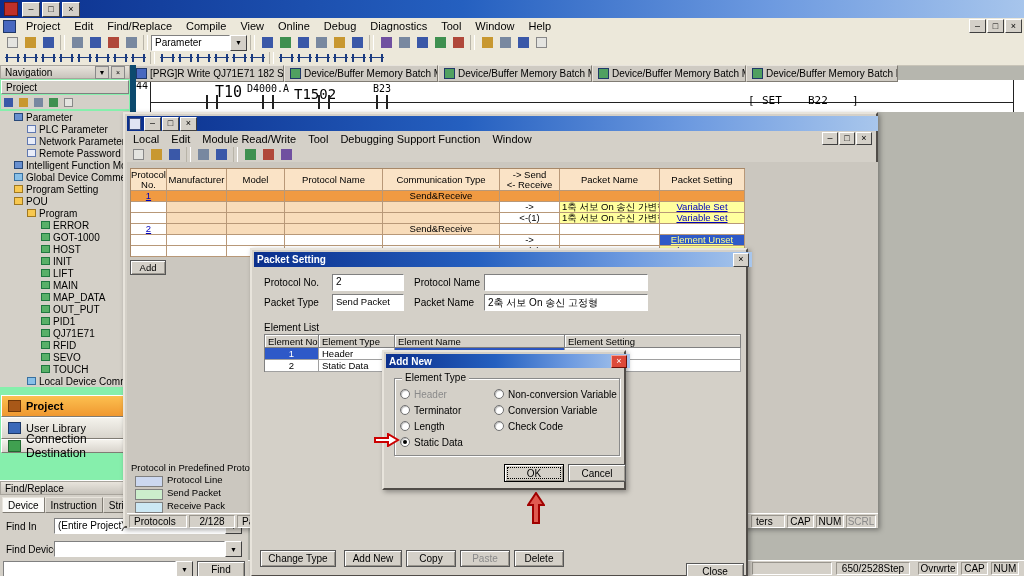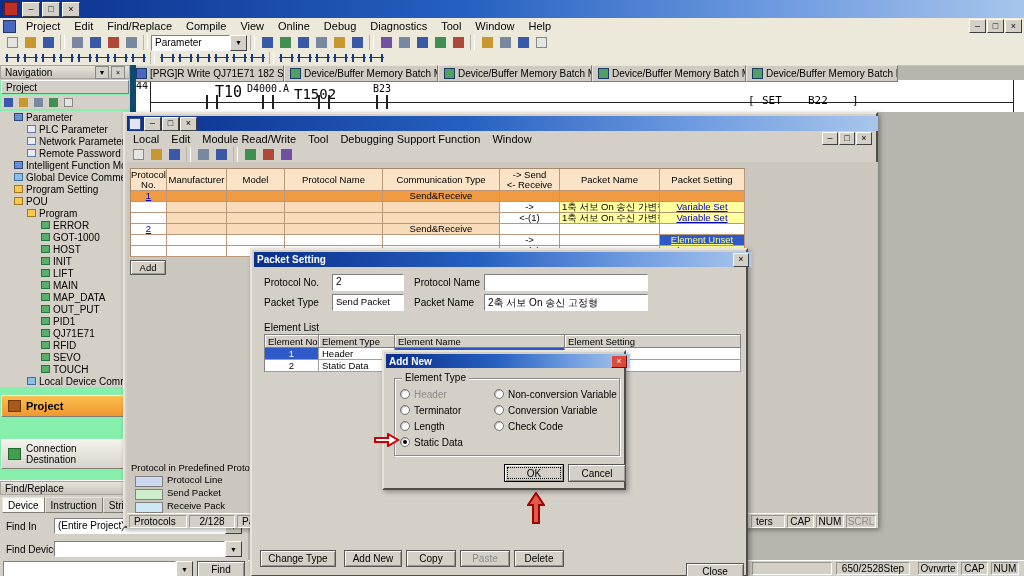--- a/index.html
+++ b/index.html
@@ -435,21 +435,25 @@
       </div>
     <div class="ti d1">
         <span class="tico cmt"></span>
         <span>Local Device Comme</span>
       </div>
   </div>
   <div class="navbtn active" style="position:absolute;left:1px;top:330px;width:128px;height:22px">
     <span class="nbi" style="background:#a85818;border:1px solid #703808"></span>
     <span>Project</span>
   </div>
-  <div class="navbtn" style="position:absolute;left:1px;top:374px;width:128px;height:30px;font-size:10px">
+  <div class="navbtn" style="position:absolute;left:1px;top:352px;width:128px;height:22px">
+    <span class="nbi" style="background:#3a68b8;border:1px solid #1c3868"></span>
+    <span>User Library</span>
+  </div>
+  <div class="navbtn" style="position:absolute;left:1px;top:374px;width:128px;height:14px;font-size:12px">
     <span class="nbi" style="background:#40a050;border:1px solid #206830"></span>
     <span>Connection Destination</span>
   </div>
 </div>
 
 <div class="abs" style="left:0;top:480px;width:248px;height:96px;background:#d4d0c8;border-top:1px solid #fff;z-index:6">
   <div class="phead" style="width:248px;height:14px">
     <span>Find/Replace</span>
     <span style="flex:1"></span>
     <span class="mb">▼</span>

